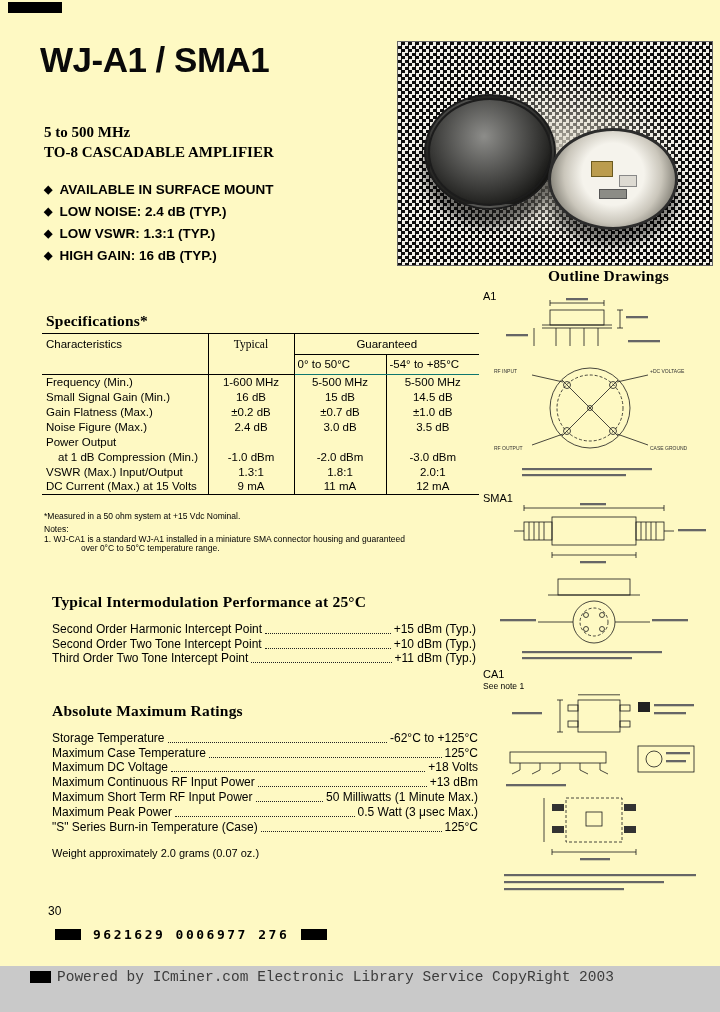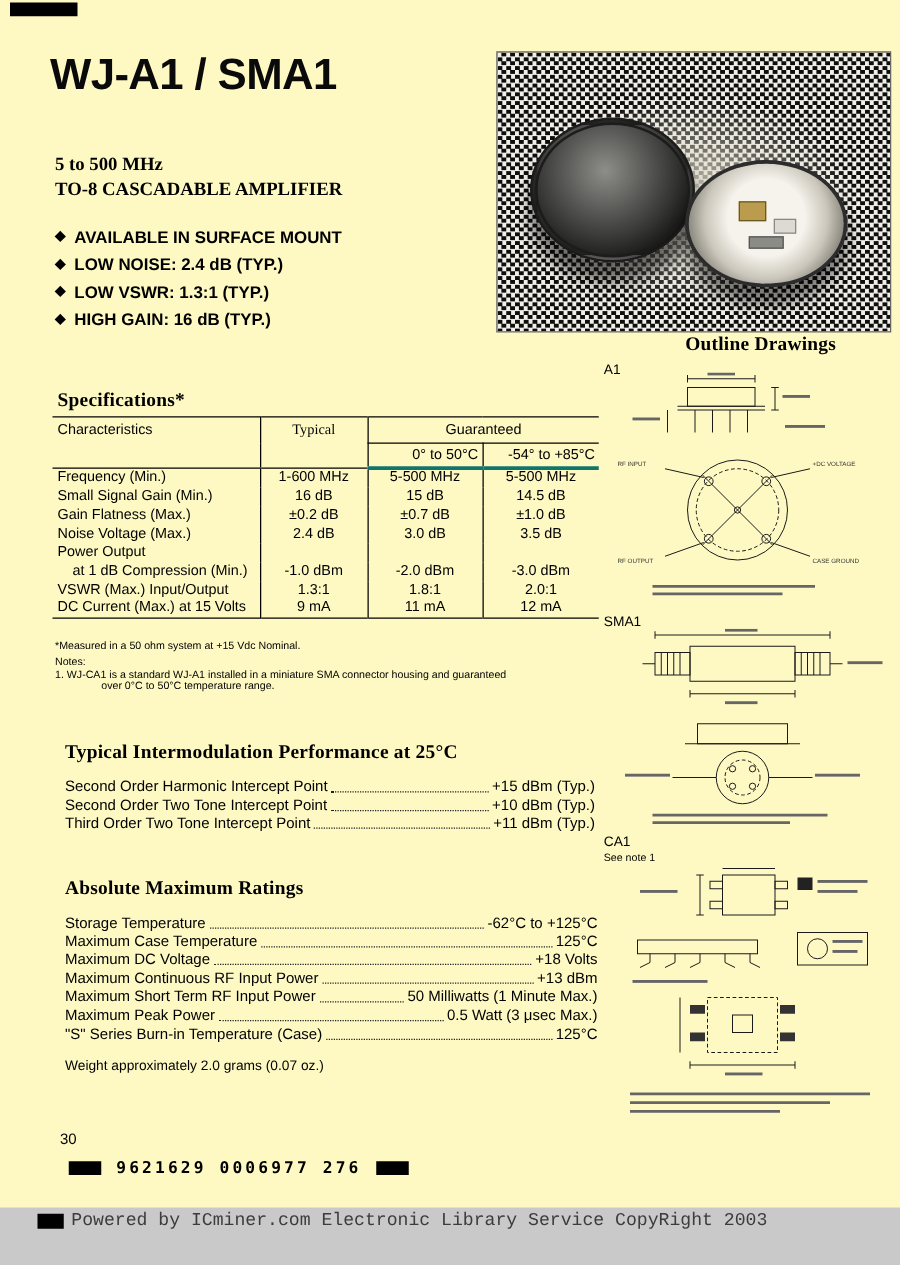--- a/index.html
+++ b/index.html
@@ -37,21 +37,21 @@
   .section-h { font-family:"Liberation Serif", serif; font-weight:bold; font-size:15.5px; letter-spacing:0.2px; }
   .outline-h { left:505px; top:267px; width:207px; text-align:center; }
   .dwg-label { font-size:11px; }
 
   
   .spec-table { position:absolute; left:42px; top:333px; width:437px; border-collapse:collapse; table-layout:fixed;
                 font-size:11.5px; border-top:1.2px solid #000; border-bottom:1.2px solid #000; }
   .spec-table th { font-weight:normal; }
   .spec-table th, .spec-table td { padding:0 3px; line-height:13px; }
   .h1 th { height:21px; vertical-align:top; padding-top:4px; text-align:center; }
-  .h2 th { height:20px; vertical-align:middle; text-align:right; border-bottom:3px solid #0f766e; }
+  .h2 th { height:20px; vertical-align:middle; text-align:left; border-bottom:1px solid #0f766e; }
   .char-h { text-align:left !important; padding-left:4px !important; border-bottom:1px solid #000; }
   .typ-h { border-left:1px solid #000; border-right:1px solid #000; border-bottom:1px solid #000;font-family:Liberation Serif, serif; }
   .guar-h { border-bottom:1px solid #000; }
   .temp-h + .temp-h { border-left:1px solid #000;margin-left:48px; }
   .spec-table td { height:15px; }
   .spec-table td.c1 { text-align:left; padding-left:4px; }
   .spec-table td.c1.indent { padding-left:16px; }
   .spec-table td.c2, .spec-table td.c3, .spec-table td.c4 { border-left:1px solid #000; text-align:center; }
 
   .fineprint { font-size:8.5px; line-height:9.5px; }
@@ -312,21 +312,21 @@
         <td class="c3">15 dB</td>
         <td class="c4">14.5 dB</td>
       </tr>
       <tr>
         <td class="c1">Gain Flatness (Max.)</td>
         <td class="c2">±0.2 dB</td>
         <td class="c3">±0.7 dB</td>
         <td class="c4">±1.0 dB</td>
       </tr>
       <tr>
-        <td class="c1">Noise Voltage (Max.)</td>
+        <td class="c1">Noise Figure (Max.)</td>
         <td class="c2">2.4 dB</td>
         <td class="c3">3.0 dB</td>
         <td class="c4">3.5 dB</td>
       </tr>
       <tr>
         <td class="c1">Power Output</td>
         <td class="c2"></td>
         <td class="c3"></td>
         <td class="c4"></td>
       </tr>

